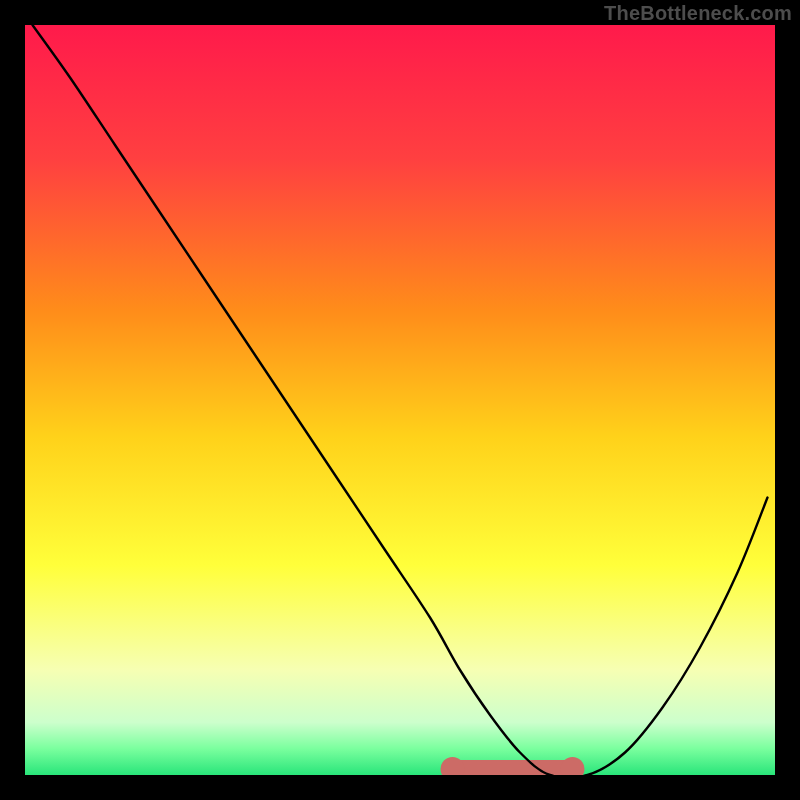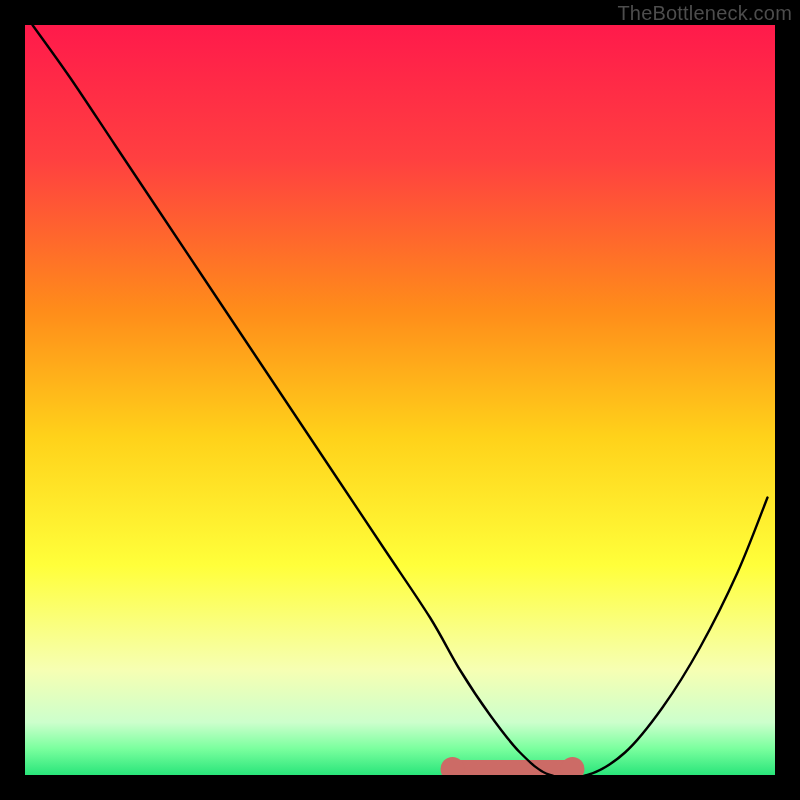--- a/index.html
+++ b/index.html
@@ -24,21 +24,21 @@
     width: 750px;
     height: 750px;
     box-sizing: border-box;
   }
   .watermark {
     position: absolute;
     top: 2px;
     right: 8px;
     color: #4d4d4d;
     font-size: 20px;
-    font-weight: 400;
+    font-weight: 700;
     letter-spacing: 0.2px;
     z-index: 20;
     user-select: none;
   }
   svg { display: block; }
 </style>
 </head>
 <body>
 
 <div class="frame">

